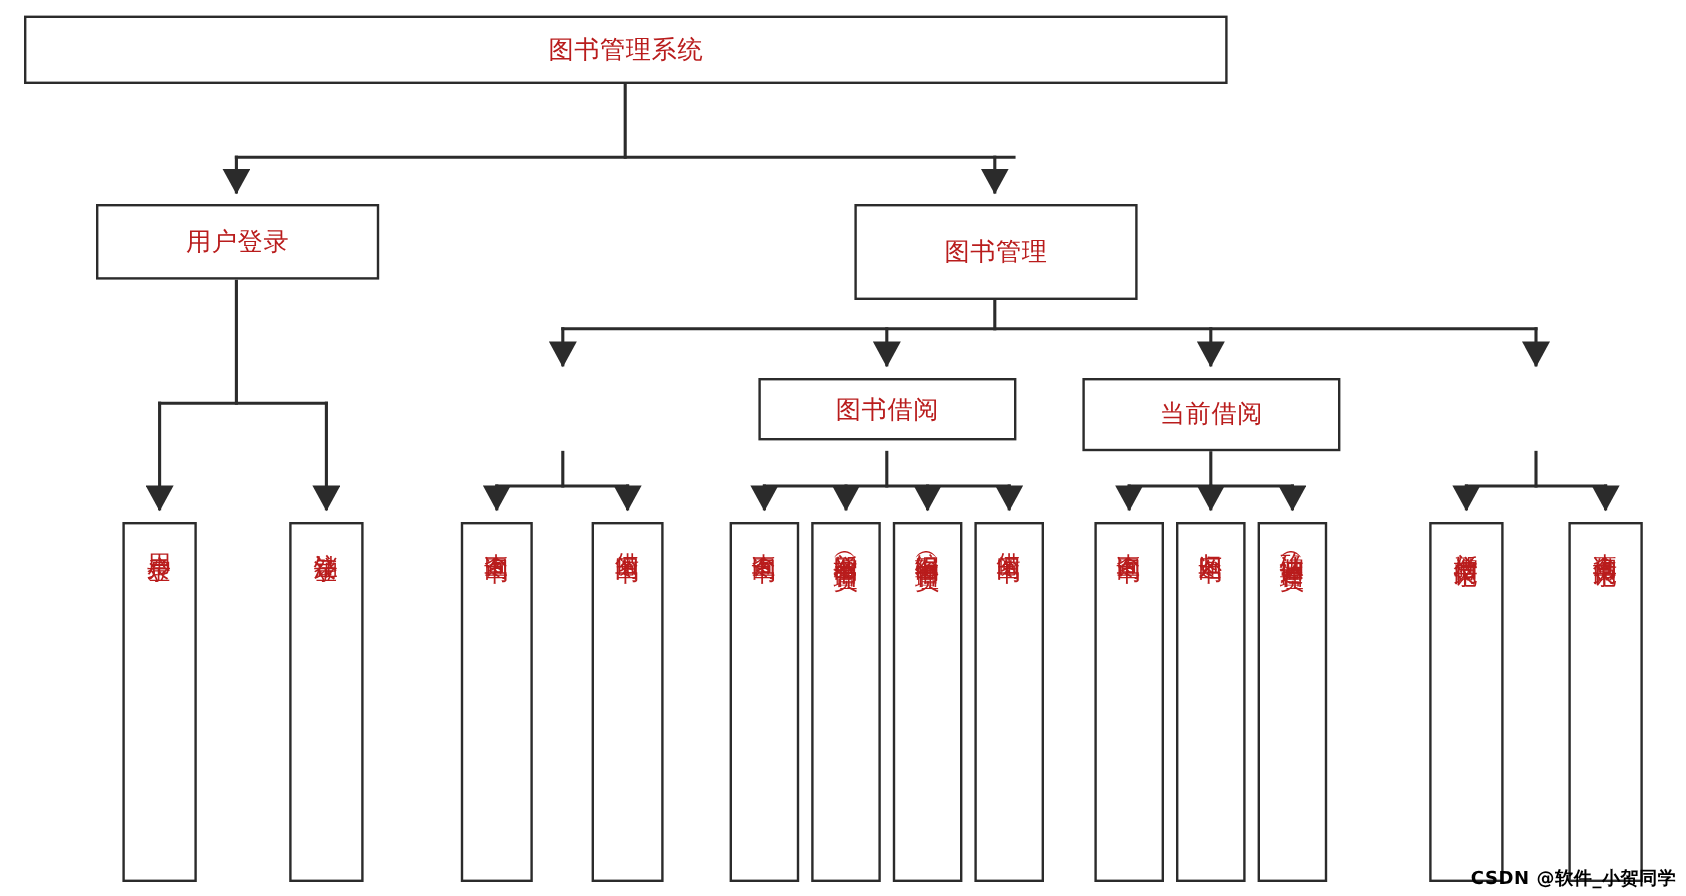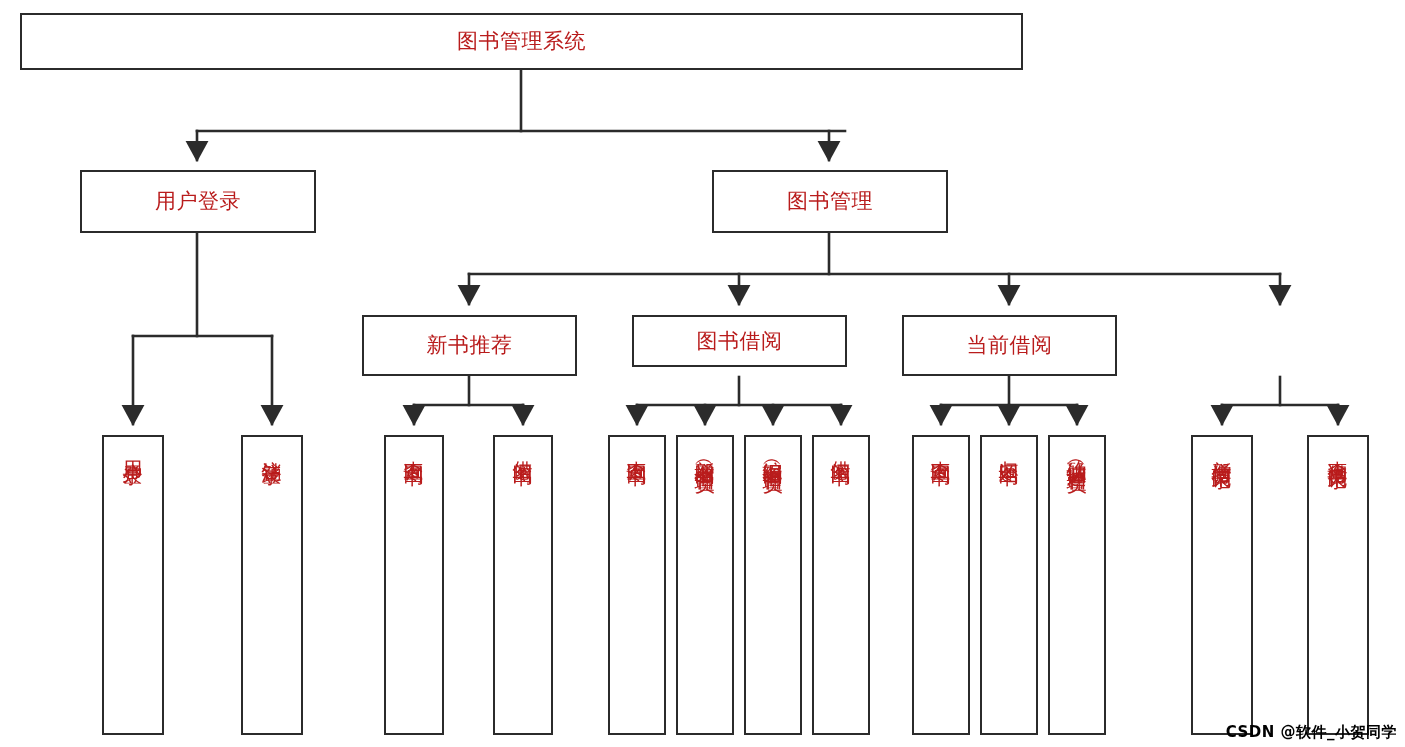--- a/index.html
+++ b/index.html
@@ -123,27 +123,24 @@
     </g>
   </svg>
 
   <div class="node-box" style="left:20px; top:13px; width:1003px; height:57px;">
     <span class="node-label">图书管理系统</span>
   </div>
 
   <div class="node-box" style="left:80px; top:170px; width:236px; height:63px;">
     <span class="node-label">用户登录</span>
   </div>
-  <div class="node-box" style="left:712px; top:170px; width:236px; height:63px;">
+  <div class="node-box" style="left:712px; top:170px; width:236px; height:80px;">
     <span class="node-label">图书管理</span>
   </div>
 
-  <div class="node-box" style="left:362px; top:315px; width:215px; height:61px;">
-    <span class="node-label">新书推荐</span>
-  </div>
   <div class="node-box" style="left:632px; top:315px; width:215px; height:52px;">
     <span class="node-label">图书借阅</span>
   </div>
   <div class="node-box" style="left:902px; top:315px; width:215px; height:61px;">
     <span class="node-label">当前借阅</span>
   </div>
 
   <div class="node-box vertical" style="left:102px; top:435px; width:62px; height:300px;">
     <span class="node-label">用户登录</span>
   </div>

